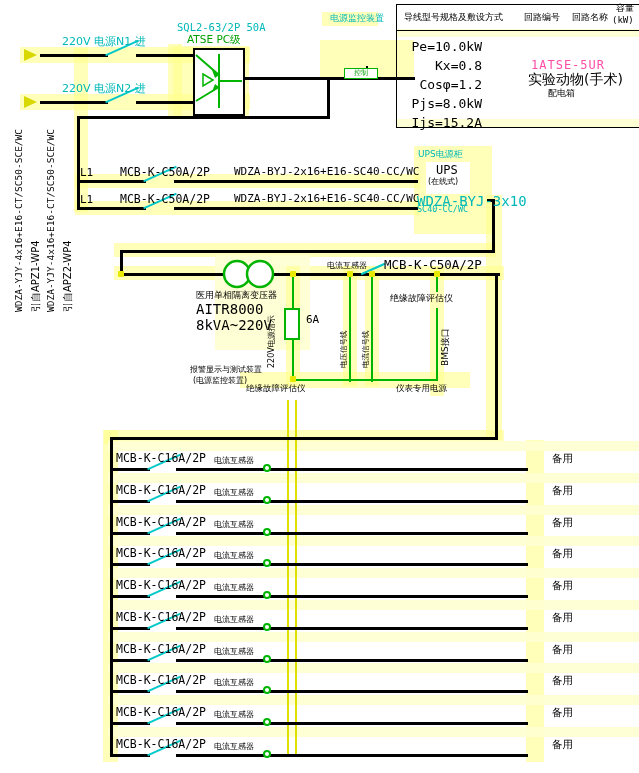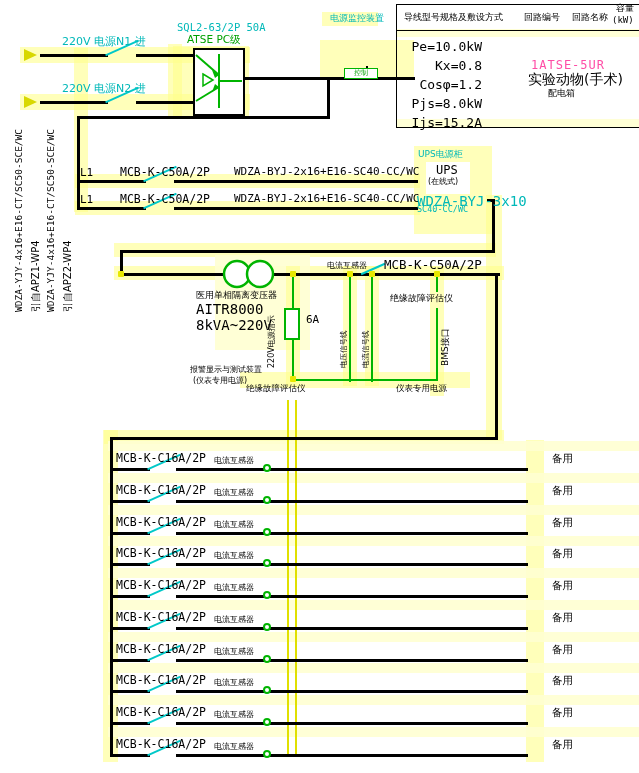--- a/index.html
+++ b/index.html
@@ -181,21 +181,21 @@
   <div class="t rot zh" style="left:340px;top:368px;font-size:7.5px;">电压信号线</div>
   <div class="t rot zh" style="left:362px;top:368px;font-size:7.5px;">电流信号线</div>
 
   <div class="gn" style="left:436px;top:276px;width:2px;height:16px;"></div>
   <div class="t zh" style="left:390px;top:294px;font-size:9px;">绝缘故障评估仪</div>
   <div class="gn" style="left:436px;top:308px;width:2px;height:72px;"></div>
   <div class="t rot zh" style="left:441px;top:366px;font-size:9px;">BMS接口</div>
   <div class="gn" style="left:292px;top:379px;width:146px;height:2px;"></div>
 
   <div class="t zh" style="left:190px;top:366px;font-size:8px;">报警显示与测试装置</div>
-  <div class="t zh" style="left:193px;top:377px;font-size:8px;">(仪表专用电源)</div>
+  <div class="t zh" style="left:193px;top:377px;font-size:8px;">(电源监控装置)</div>
   <div class="t zh" style="left:246px;top:384px;font-size:8.5px;">绝缘故障评估仪</div>
   <div class="t zh" style="left:396px;top:384px;font-size:8.5px;">仪表专用电源</div>
 
   <div class="dot" style="left:290px;top:271px;"></div>
   <div class="dot" style="left:290px;top:376px;"></div>
   <div class="dot" style="left:347px;top:271px;"></div>
   <div class="dot" style="left:369px;top:271px;"></div>
   <div class="dot" style="left:434px;top:271px;"></div>
   <div class="dot" style="left:118px;top:271px;"></div>
 

